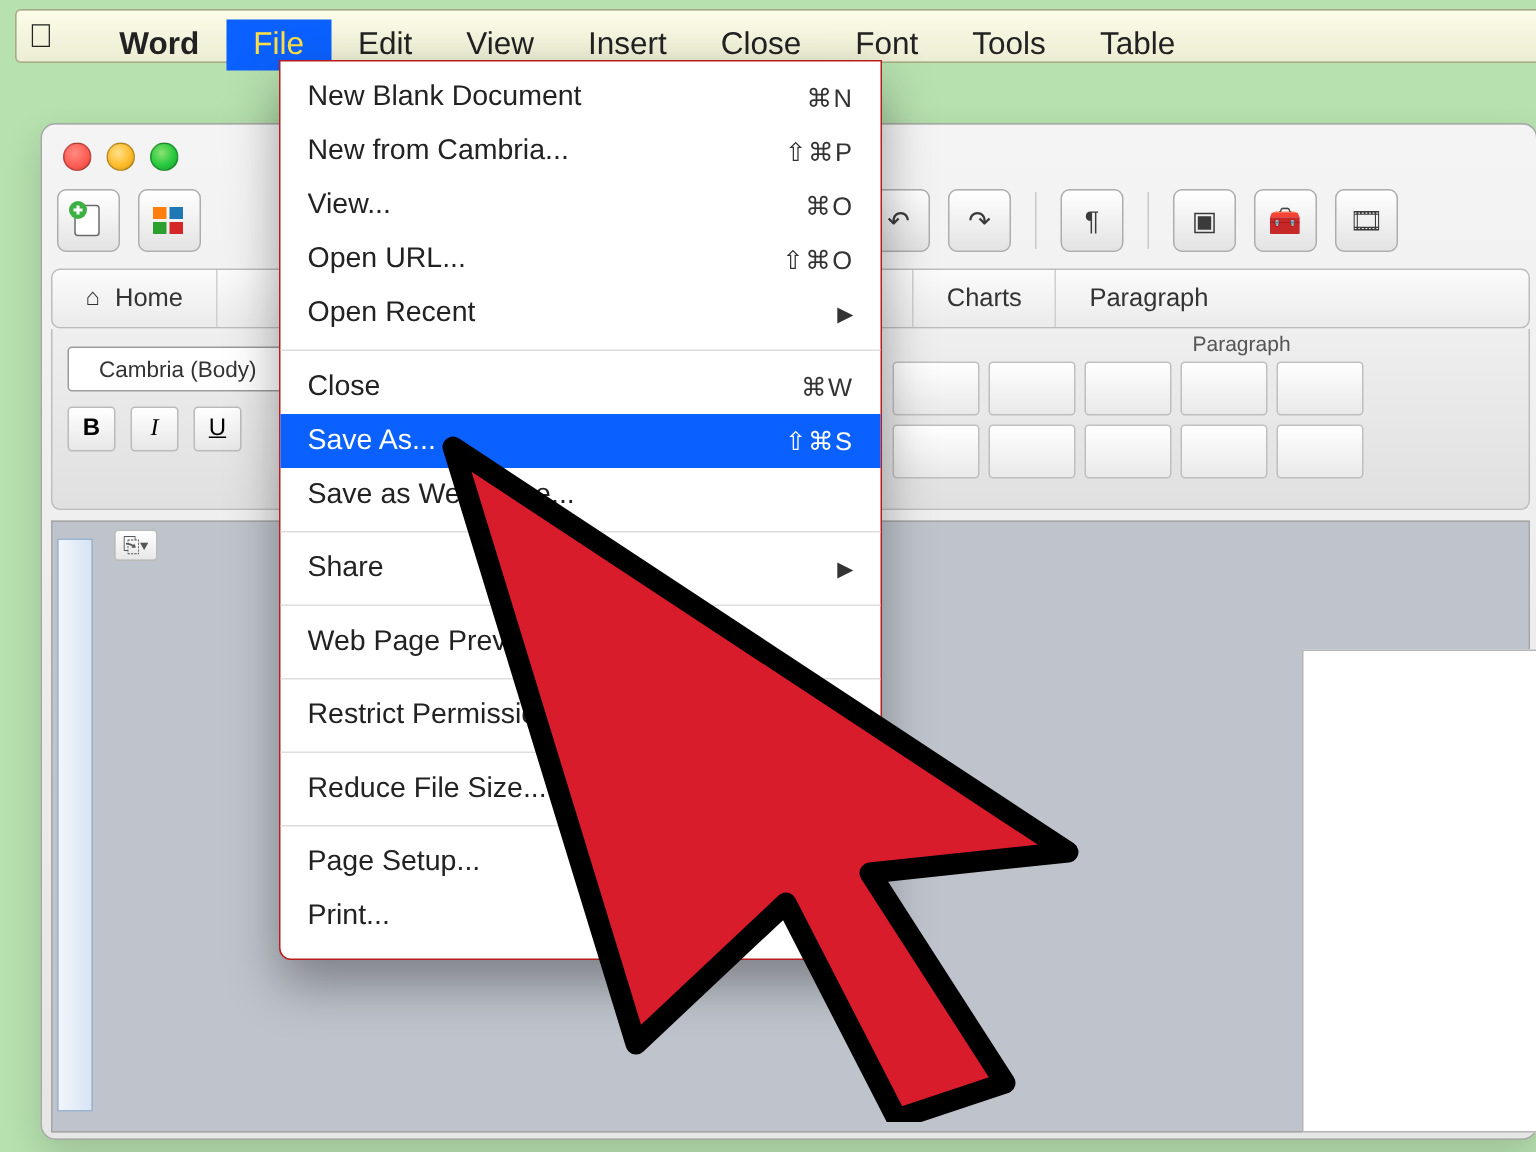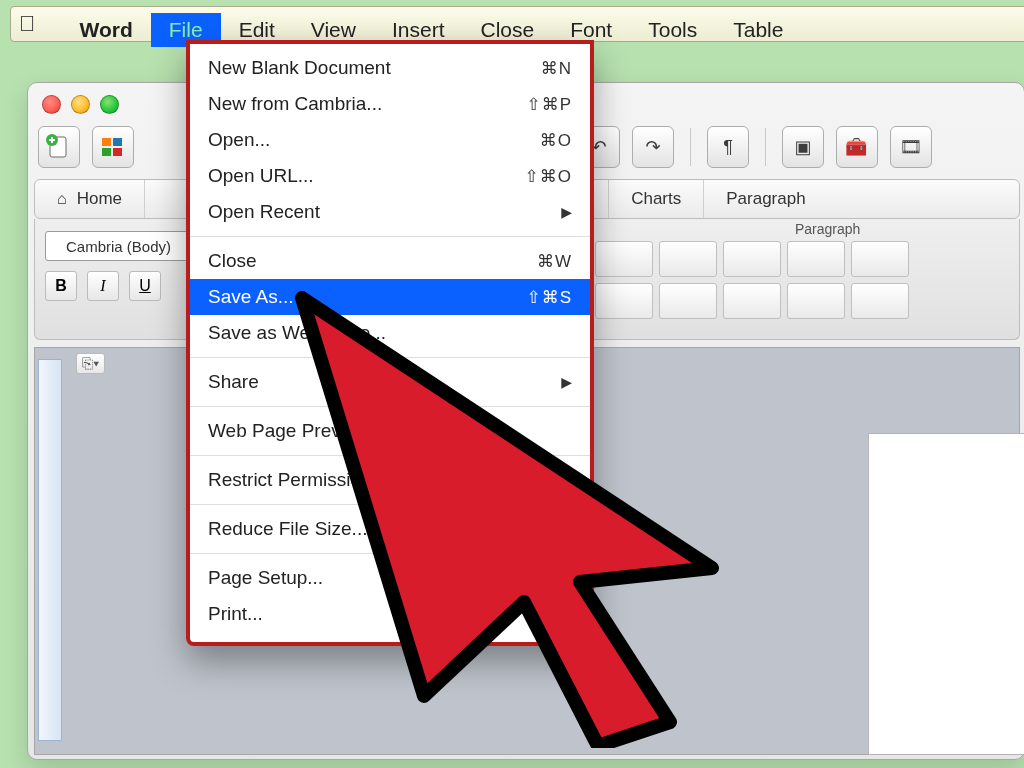--- a/index.html
+++ b/index.html
@@ -8,21 +8,21 @@
 
   
   .menubar{position:absolute;left:10px;top:6px;width:1012px;height:34px;
     background:linear-gradient(#fcfce9,#ecedd3);
     border:1px solid #a9a98a;border-radius:4px;
     display:flex;align-items:center;padding:0 8px;
     font-size:21px;color:#222;}
   .menubar .apple{font-size:22px;margin-right:26px;}
   .menubar .mi{padding:0 18px;height:34px;display:flex;align-items:center;margin-top:12px;}
   .menubar .mi.bold{font-weight:700;}
-  .menubar .mi.active{background:#0b61ff;color:#86efac;}
+  .menubar .mi.active{background:#0b61ff;color:#fde047;}
 
   
   .appwin{position:absolute;left:27px;top:82px;width:996px;height:676px;
     background:linear-gradient(#f4f4f4,#e6e6e6);
     border:1px solid #a7a7a7;border-radius:10px;box-shadow:0 10px 24px rgba(0,0,0,.15);}
   .traffic{position:absolute;left:14px;top:12px;display:flex;gap:10px;}
   .tl{width:17px;height:17px;border-radius:50%;border:1px solid rgba(0,0,0,.25);}
   .tl.red{background:radial-gradient(circle at 40% 35%,#ff8b82,#ff5f57 55%,#d43b30);}
   .tl.yel{background:radial-gradient(circle at 40% 35%,#ffe08a,#ffbd2e 55%,#d19a12);}
   .tl.grn{background:radial-gradient(circle at 40% 35%,#8ae26f,#28c940 55%,#199a2b);}
@@ -63,21 +63,21 @@
   .vruler{position:absolute;left:10px;top:276px;width:22px;height:380px;
     background:linear-gradient(90deg,#f3f6fb,#d6e4f5);border:1px solid #9cb3cf;}
   .pagecorner{position:absolute;left:840px;top:350px;width:180px;height:320px;
     background:#fff;border:1px solid #b5b5b5;}
   .outline-marker{position:absolute;left:48px;top:270px;font-size:14px;color:#555;
     background:linear-gradient(#fff,#e7e7e7);border:1px solid #bbb;border-radius:3px;
     padding:1px 5px;}
 
   
   .filemenu{position:absolute;left:186px;top:40px;width:400px;
-    background:#fff;border:4px solid #b91c1c;border-radius:0 0 8px 8px;
+    background:#fff;border:1px solid #b91c1c;border-radius:0 0 8px 8px;
     box-shadow:0 16px 34px rgba(0,0,0,.35);padding:6px 0 10px 0;}
   .fitem{height:36px;display:flex;align-items:center;padding:0 18px;
     font-size:19px;color:#222;justify-content:space-between;white-space:nowrap;}
   .fitem .lab{overflow:hidden;}
   .fitem .sc{font-size:17px;color:#333;letter-spacing:1px;}
   .fitem.sub .arrow{font-size:14px;color:#333;}
   .fitem.sel{background:#0b61ff;color:#fff;text-align:center;}
   .fitem.sel .sc{color:#fff;}
   .fsep{height:1px;background:#dedede;margin:6px 0;}
 
@@ -195,21 +195,21 @@
 <div class="filemenu" id="filemenu">
     <div class="fitem">
       <span class="lab">New Blank Document</span>
       <span class="sc">⌘N</span>
     </div>
     <div class="fitem">
       <span class="lab">New from Cambria...</span>
       <span class="sc">⇧⌘P</span>
     </div>
     <div class="fitem">
-      <span class="lab">Open...</span>
+      <span class="lab">View...</span>
       <span class="sc">⌘O</span>
     </div>
     <div class="fitem">
       <span class="lab">Open URL...</span>
       <span class="sc">⇧⌘O</span>
     </div>
     <div class="fitem sub">
       <span class="lab">Open Recent</span>
       <span class="arrow">▶</span>
     </div>

